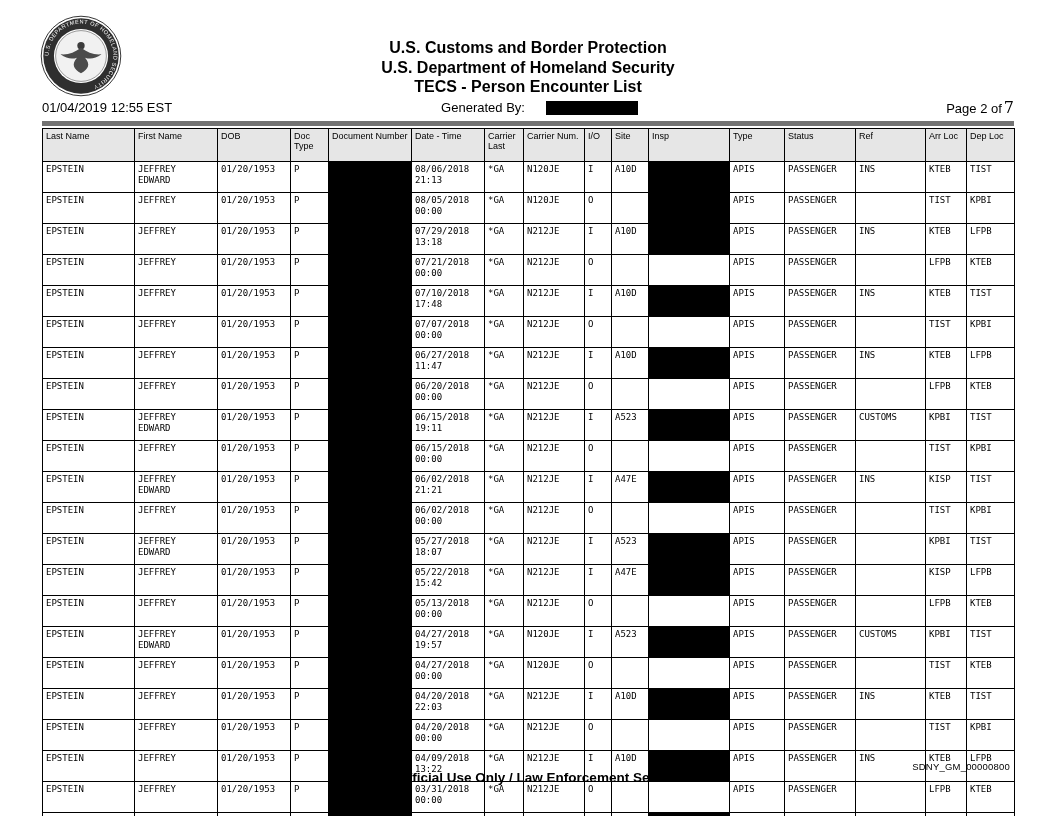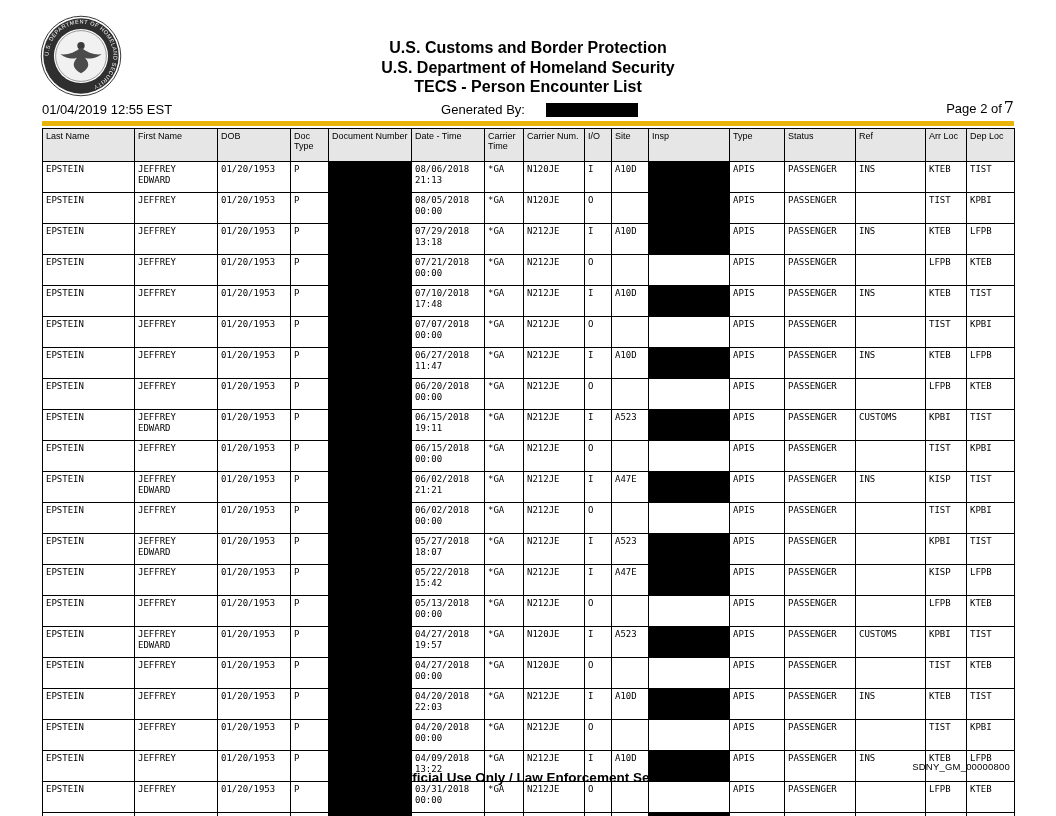--- a/index.html
+++ b/index.html
@@ -15,23 +15,23 @@
 
   .seal { position: absolute; left: 40px; top: 15px; width: 82px; height: 82px; }
 
   .title-block {
     position: absolute; left: 0; right: 0; top: 38px;
     text-align: center; font-weight: 700; font-size: 16px; line-height: 1.22;
   }
 
   .info-row {
     position: absolute; left: 42px; right: 42px; top: 98px;
-    display: flex; align-items: flex-end;
+    display: flex; align-items: center;
     font-size: 13px;
-    border-bottom: 5px solid #eab308;
+    border-bottom: 5px solid #737373;
     padding-bottom: 4px;
   }
   .info-left { flex: 1; text-align: left; }
   .info-center { flex: 0 0 auto; display: flex; align-items: center; gap: 21px; margin-left: 23px; }
   .info-right { flex: 1; text-align: right; }
   .redact-box { display: inline-block; width: 92px; height: 14px; background: #000; vertical-align: middle; }
   .pg-num { font-size: 16px; font-family: "DejaVu Serif", serif; padding-left: 2px; }
 
   table#enc-table {
     position: absolute; left: 42px; top: 128px; width: 972px;
@@ -123,21 +123,21 @@
         <col style="width: 48px;">
       </colgroup>
     <thead>
       <tr>
           <th>Last Name</th>
           <th>First Name</th>
           <th>DOB</th>
           <th>Doc Type</th>
           <th>Document Number</th>
           <th>Date - Time</th>
-          <th>Carrier Time</th>
+          <th>Carrier Last</th>
           <th>Carrier Num.</th>
           <th>I/O</th>
           <th>Site</th>
           <th>Insp</th>
           <th>Type</th>
           <th>Status</th>
           <th>Ref</th>
           <th>Arr Loc</th>
           <th>Dep Loc</th>
         </tr>

